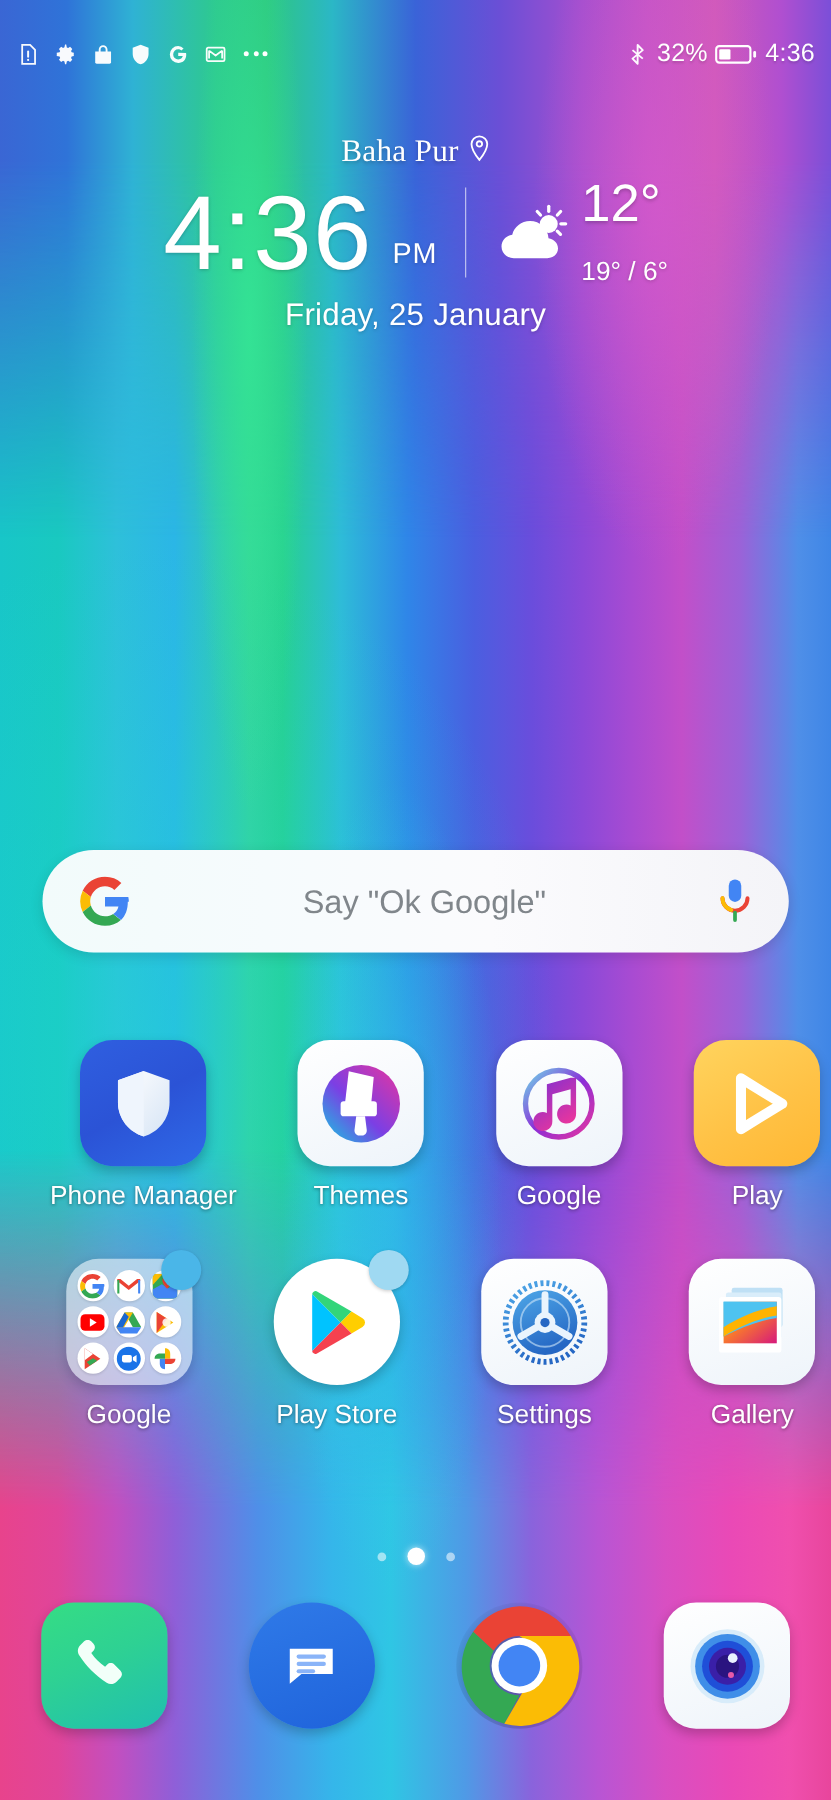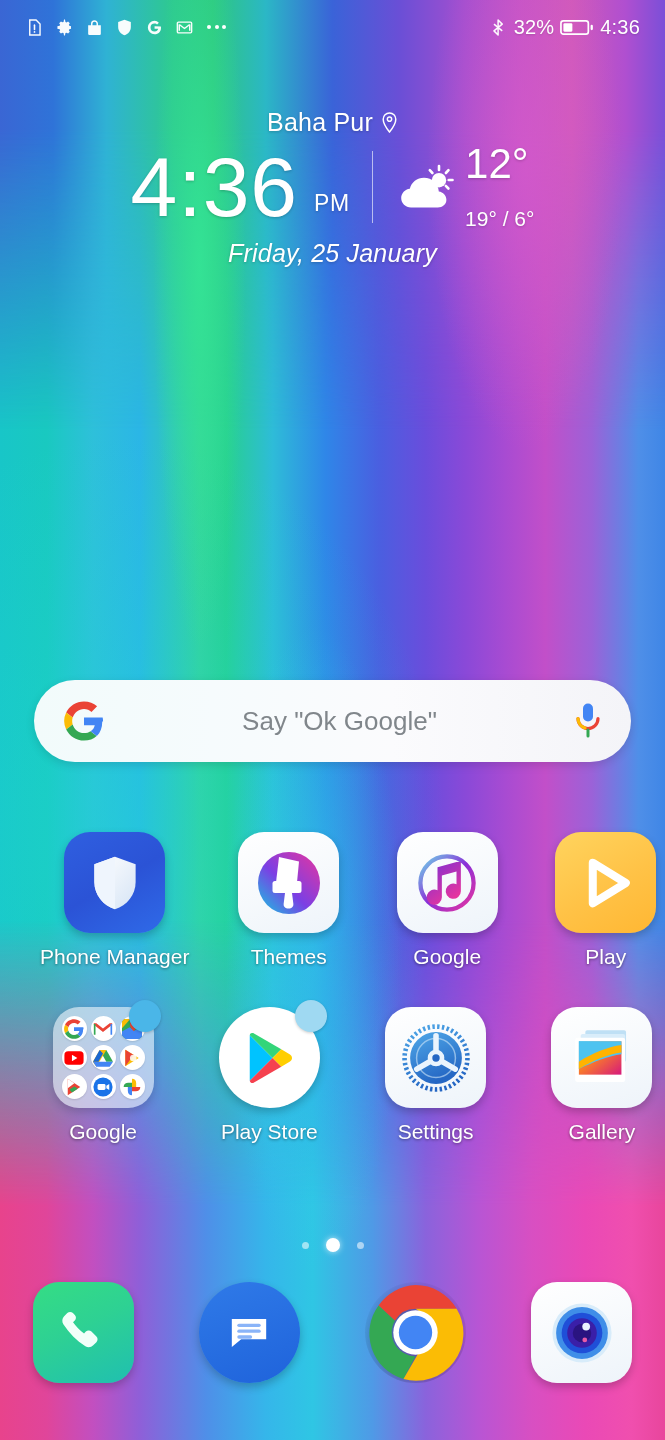--- a/index.html
+++ b/index.html
@@ -53,54 +53,54 @@
     position:absolute; left:30%; top:540px; width:34%; height:820px;
     background:radial-gradient(ellipse 55% 55% at 50% 50%, rgba(50,205,235,.55), rgba(50,205,235,0) 72%);
   }
   .wp-softglow {
     position:absolute; inset:0;
     background:radial-gradient(ellipse 70% 40% at 18% 58%, rgba(30,215,210,.45), rgba(0,0,0,0) 70%);
   }
 
   
   #status-bar {
-    position:absolute; top:0; left:0; right:0; height:54px;
+    position:absolute; top:16px; left:0; right:0; height:54px;
     display:flex; align-items:center; justify-content:space-between;
-    padding:0 25px; color:#fff;
+    padding:0 13px; color:#fff;
   }
   .sb-left, .sb-right { display:flex; align-items:center; }
   .sb-left { gap:11px; }
   .sb-right { gap:6px; }
   .sb-ico { width:19px; height:19px; display:block; opacity:.97; }
   .sb-text { font-size:20px; font-weight:400; letter-spacing:.2px;
              text-shadow:0 1px 2px rgba(0,0,0,.16); }
   .sb-dots { display:flex; gap:3.5px; align-items:center; margin-left:2px; }
   .sb-dots i { width:4px; height:4px; border-radius:50%; background:#fff; display:block; }
 
   
   #clock-widget {
     position:absolute; top:108px; left:0; right:0;
     display:flex; flex-direction:column; align-items:center;
     color:#fff; text-shadow:0 1px 3px rgba(0,0,0,.22);
   }
-  .loc-row { display:flex; align-items:center; gap:8px; }
+  .loc-row { display:flex; gap:8px;font-family:Liberation Serif, serif; }
   .loc-name { font-size:25px; font-weight:400; letter-spacing:.2px; }
   .loc-pin { width:17px; height:21px; display:block; }
   .time-row { display:flex; align-items:center; gap:22px; margin-top:6px; }
   .big-time { display:flex; align-items:flex-end; }
   .big-time .hhmm { font-size:84px; font-weight:200; line-height:.94;
                     letter-spacing:1px; font-family:"Liberation Sans", sans-serif; }
   .big-time .ampm { font-size:23px; font-weight:400; margin-left:16px; margin-bottom:9px; letter-spacing:.5px; }
   .wx-div { width:1.5px; height:72px; background:rgba(255,255,255,.6); }
   .wx-block { display:flex; align-items:center; gap:8px; }
   .wx-icon { width:62px; height:52px; display:block; }
   .wx-temps { display:flex; flex-direction:column; align-items:flex-start; }
   .wx-now { font-size:42px; font-weight:300; line-height:1; }
   .wx-hl { font-size:21px; font-weight:400; margin-top:22px; }
-  .date-line { font-size:25px; font-weight:400; margin-top:8px; letter-spacing:.2px;font-style:italic; }
+  .date-line { font-size:25px; font-weight:400; margin-top:8px; letter-spacing:.2px; }
 
   
   #search-bar {
     position:absolute; left:34px; right:34px; top:680px; height:82px;
     border-radius:41px;
     background:linear-gradient(90deg,#f2fbfb 0%,#f6fbfd 30%,#fbfbfd 60%,#f4f4f8 100%);
     box-shadow:0 3px 10px rgba(0,0,0,.13);
     display:flex; align-items:center; padding:0 30px; justify-content:space-between;
   }
   .sb-g { width:40px; height:40px; flex:0 0 auto; }

